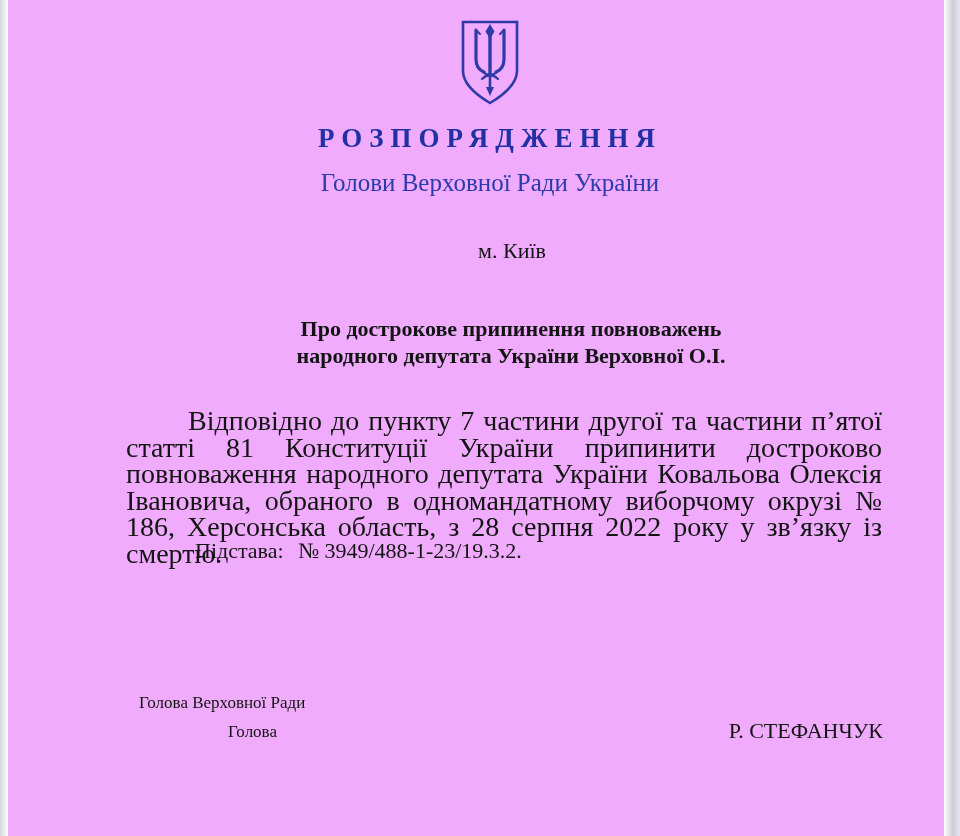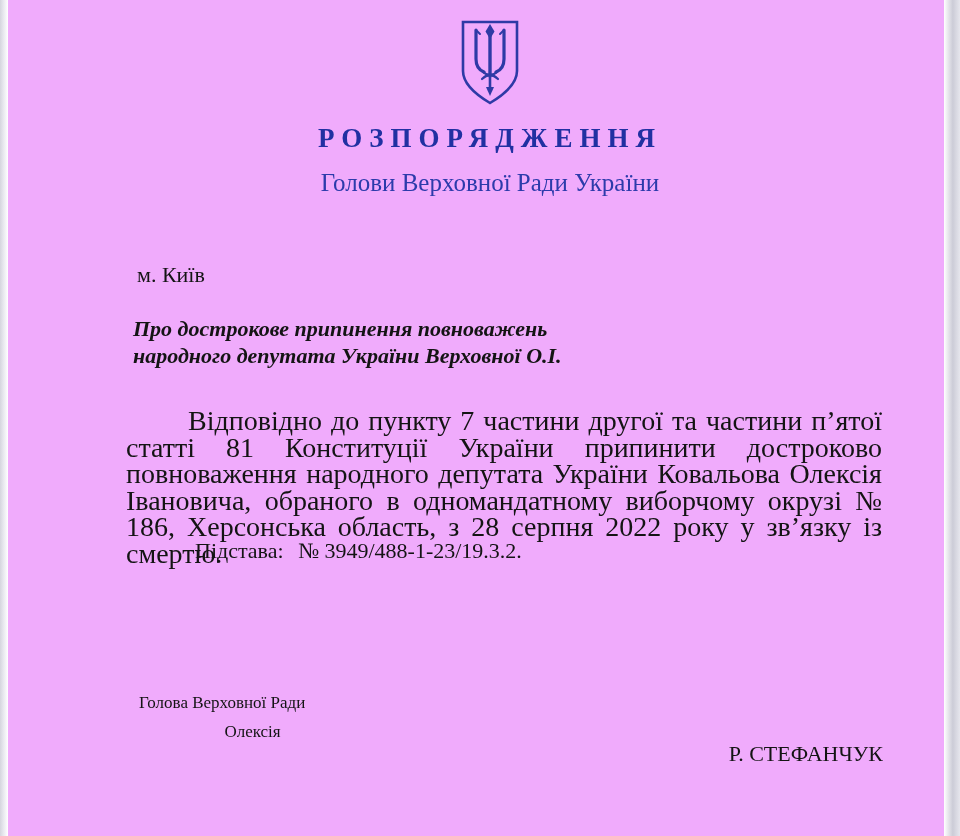--- a/index.html
+++ b/index.html
@@ -58,35 +58,35 @@
     top: 169px;
     width: 978px;
     text-align: center;
     font-size: 25px;
     color: #2c3bab;
     white-space: nowrap;
   }
   .dateline {
     position: absolute;
     left: 137px;
-    top: 262px;
+    top: 238px;
     width: 750px;
     display: flex;
-    justify-content: space-between;
+    justify-content: center;
     font-size: 22px;
   }
   .subject {
     position: absolute;
     left: 133px;
     top: 315px;
     width: 756px;
+    text-align: center;
     font-weight: bold;
     font-size: 22px;
     line-height: 27px;
-    font-style: italic;
   }
   .body-par {
     position: absolute;
     left: 126px;
     top: 408px;
     width: 756px;
     font-size: 28px;
     line-height: 26.5px;
     text-align: justify;
     text-indent: 62px;
@@ -113,21 +113,20 @@
   }
   .signature-block .line2 {
     text-align: center;
   }
   .signature-name {
     position: absolute;
     right: 77px;
     top: 718px;
     font-size: 22px;
     white-space: nowrap;
-    margin-top: 23px;
   }
 </style>
 </head>
 <body>
 
 <div class="page">
 
   <div class="edge-left"></div>
   <div class="edge-right"></div>
 
@@ -168,18 +167,18 @@
 
   <div class="basis">
     <div class="basis-label">Підстава:</div>
     <div class="basis-text">
       <div>№ 3949/488-1-23/19.3.2.</div>
     </div>
   </div>
 
   <div class="signature-block">
     <div class="line1">Голова Верховної Ради</div>
-    <div class="line2">Олексія</div>
+    <div class="line2">Голова</div>
   </div>
 
   <div class="signature-name">Р. СТЕФАНЧУК</div>
 
 </div>
 
 </body></html>

